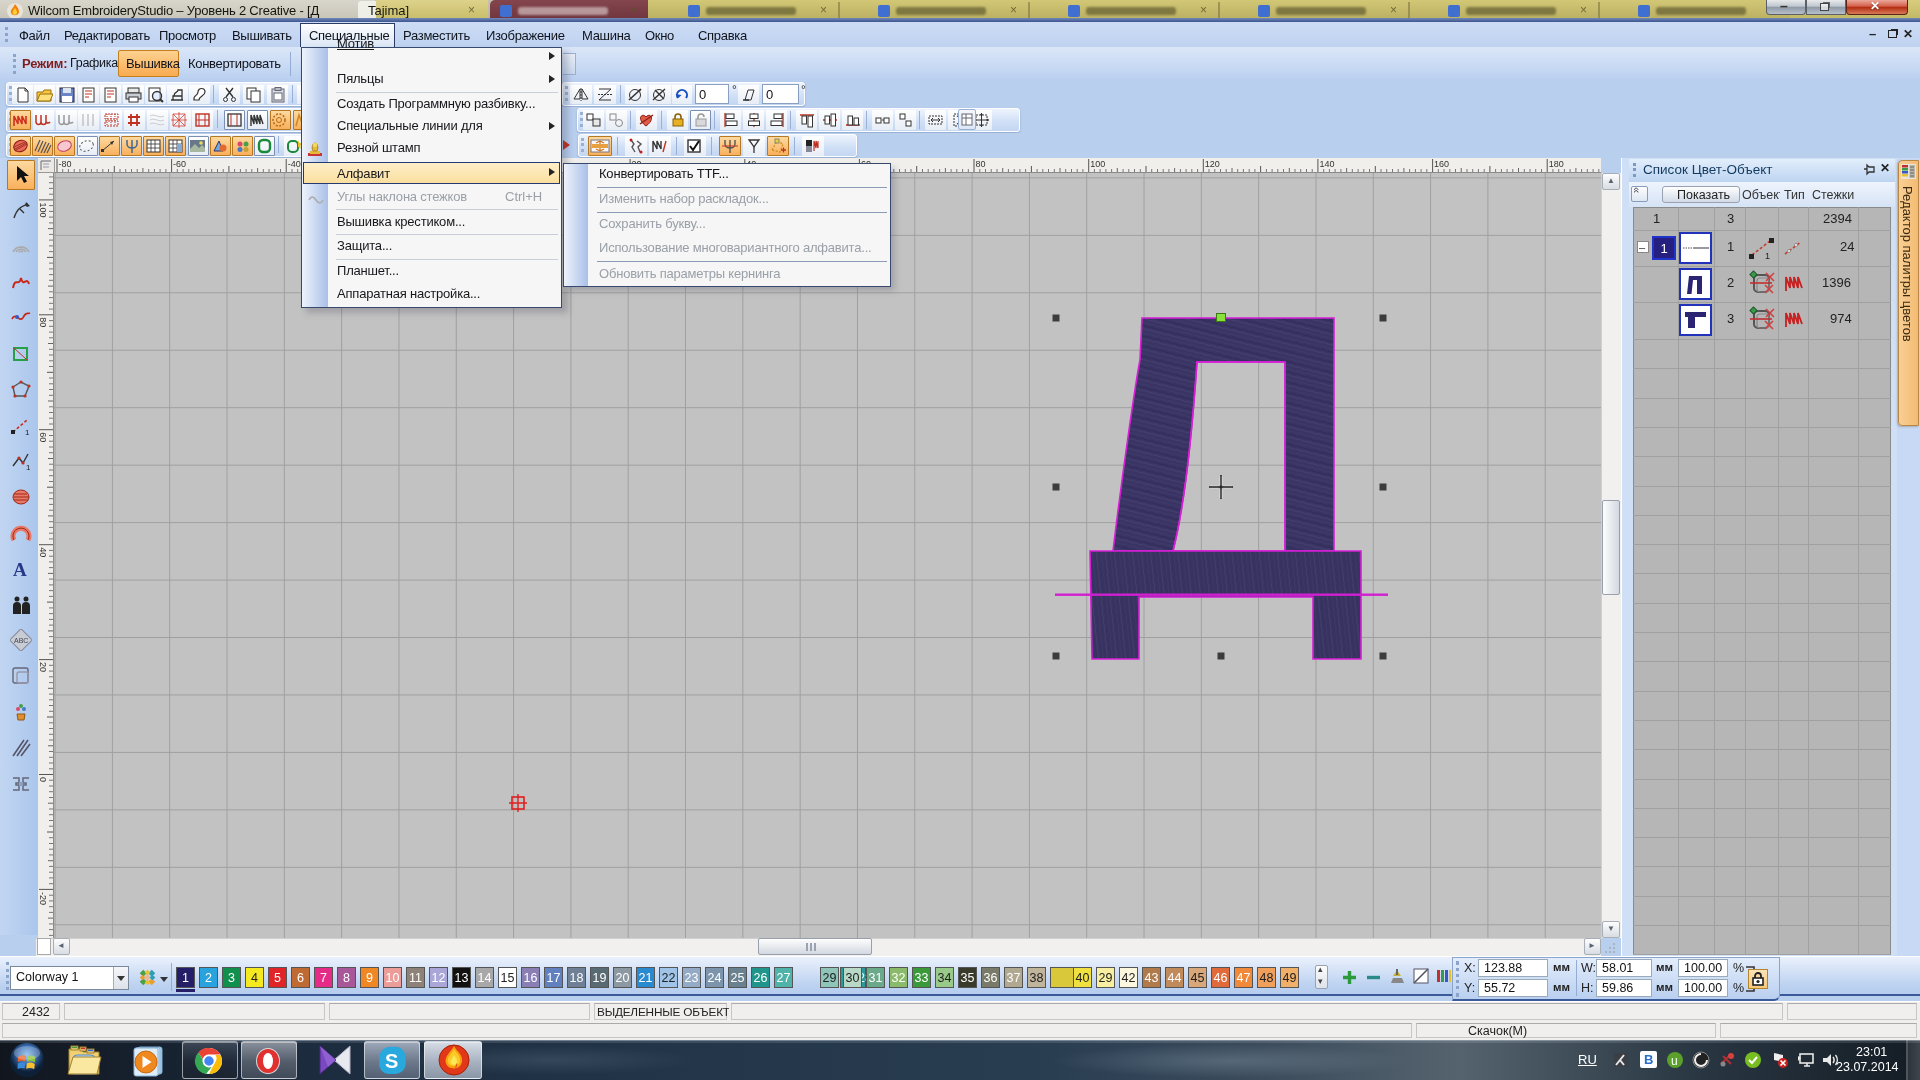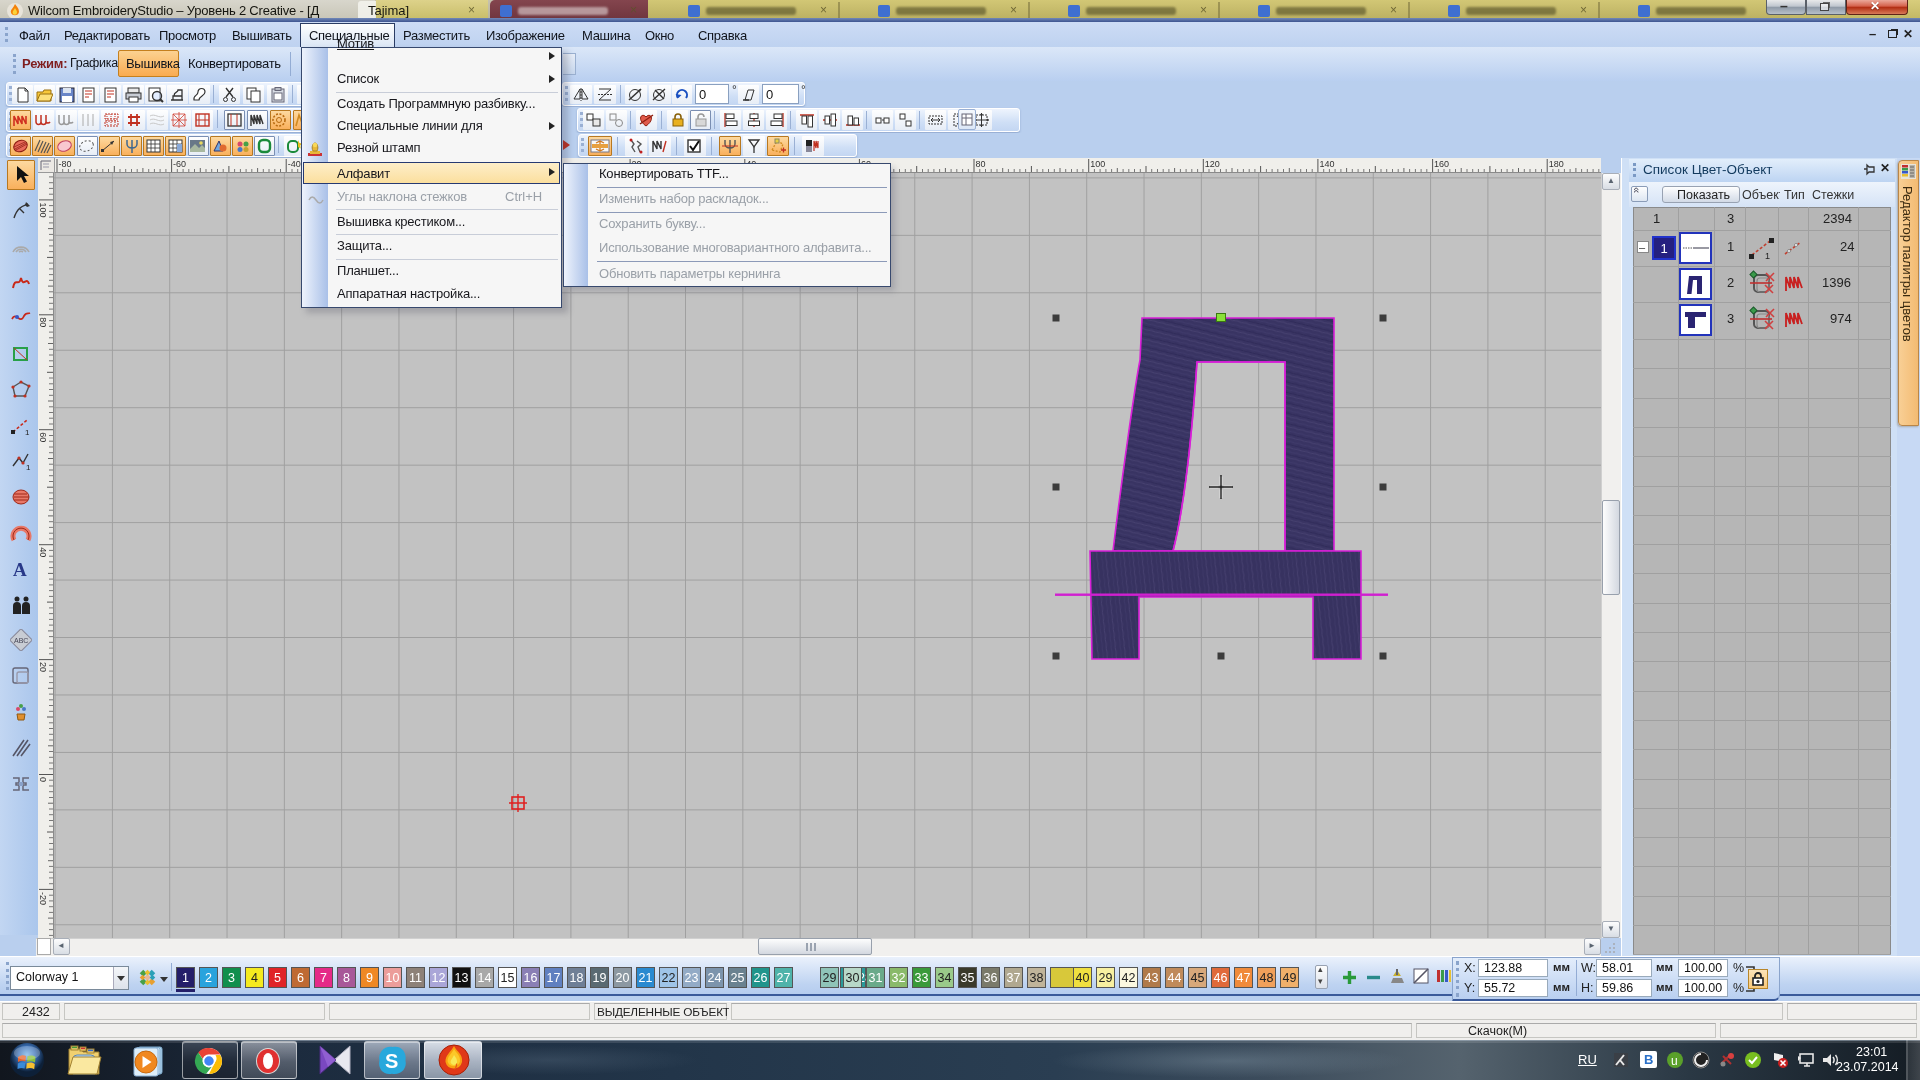--- a/index.html
+++ b/index.html
@@ -1156,21 +1156,21 @@
         <rect x="10" y="6" width="2" height="2"></rect>
         <rect x="6" y="6" width="2" height="2"></rect>
         <rect x="10" y="2" width="2" height="2"></rect>
       </g>
     </svg>
 <div class="abs" style="left:306px;top:51px;width:262px;height:262px;background:rgba(60,60,80,.25);filter:blur(3px);"></div>
 <div class="abs" style="left:301px;top:47px;width:261px;height:261px;background:#f6f6f6;border:1px solid #37496e;"></div>
 <div class="abs" style="left:302px;top:48px;width:26px;height:259px;background:linear-gradient(90deg,#eef3fc,#a9c0e8);"></div>
 <div class="tx" style="left:337px;top:36px;font-size:13px;color:#17171c;letter-spacing:-0.2px;text-decoration:underline;">Мотив</div>
 <div class="abs" style="left:549px;top:52px;width:0;height:0;border-left:6px solid #222;border-top:4.5px solid transparent;border-bottom:4.5px solid transparent;"></div>
-<div class="tx" style="left:337px;top:71px;font-size:13px;color:#17171c;letter-spacing:-0.2px;">Список</div>
+<div class="tx" style="left:337px;top:71px;font-size:13px;color:#17171c;letter-spacing:-0.2px;">Пяльцы</div>
 <div class="abs" style="left:549px;top:75px;width:0;height:0;border-left:6px solid #222;border-top:4.5px solid transparent;border-bottom:4.5px solid transparent;"></div>
 <div class="abs" style="left:336px;top:92px;width:222px;height:1px;background:#c8cdd8;"></div>
 <div class="tx" style="left:337px;top:96px;font-size:13px;color:#17171c;letter-spacing:-0.2px;">Создать Программную разбивку...</div>
 <div class="tx" style="left:337px;top:118px;font-size:13px;color:#17171c;letter-spacing:-0.2px;">Специальные линии для</div>
 <div class="abs" style="left:549px;top:122px;width:0;height:0;border-left:6px solid #222;border-top:4.5px solid transparent;border-bottom:4.5px solid transparent;"></div>
 <div class="tx" style="left:337px;top:140px;font-size:13px;color:#17171c;letter-spacing:-0.2px;">Резной штамп</div>
 <div class="tx" style="left:337px;top:189px;font-size:13px;color:#9aa0a8;letter-spacing:-0.2px;">Углы наклона стежков</div>
 <div class="abs" style="left:336px;top:209px;width:222px;height:1px;background:#c8cdd8;"></div>
 <div class="tx" style="left:337px;top:214px;font-size:13px;color:#17171c;letter-spacing:-0.2px;">Вышивка крестиком...</div>
 <div class="abs" style="left:336px;top:234px;width:222px;height:1px;background:#c8cdd8;"></div>

